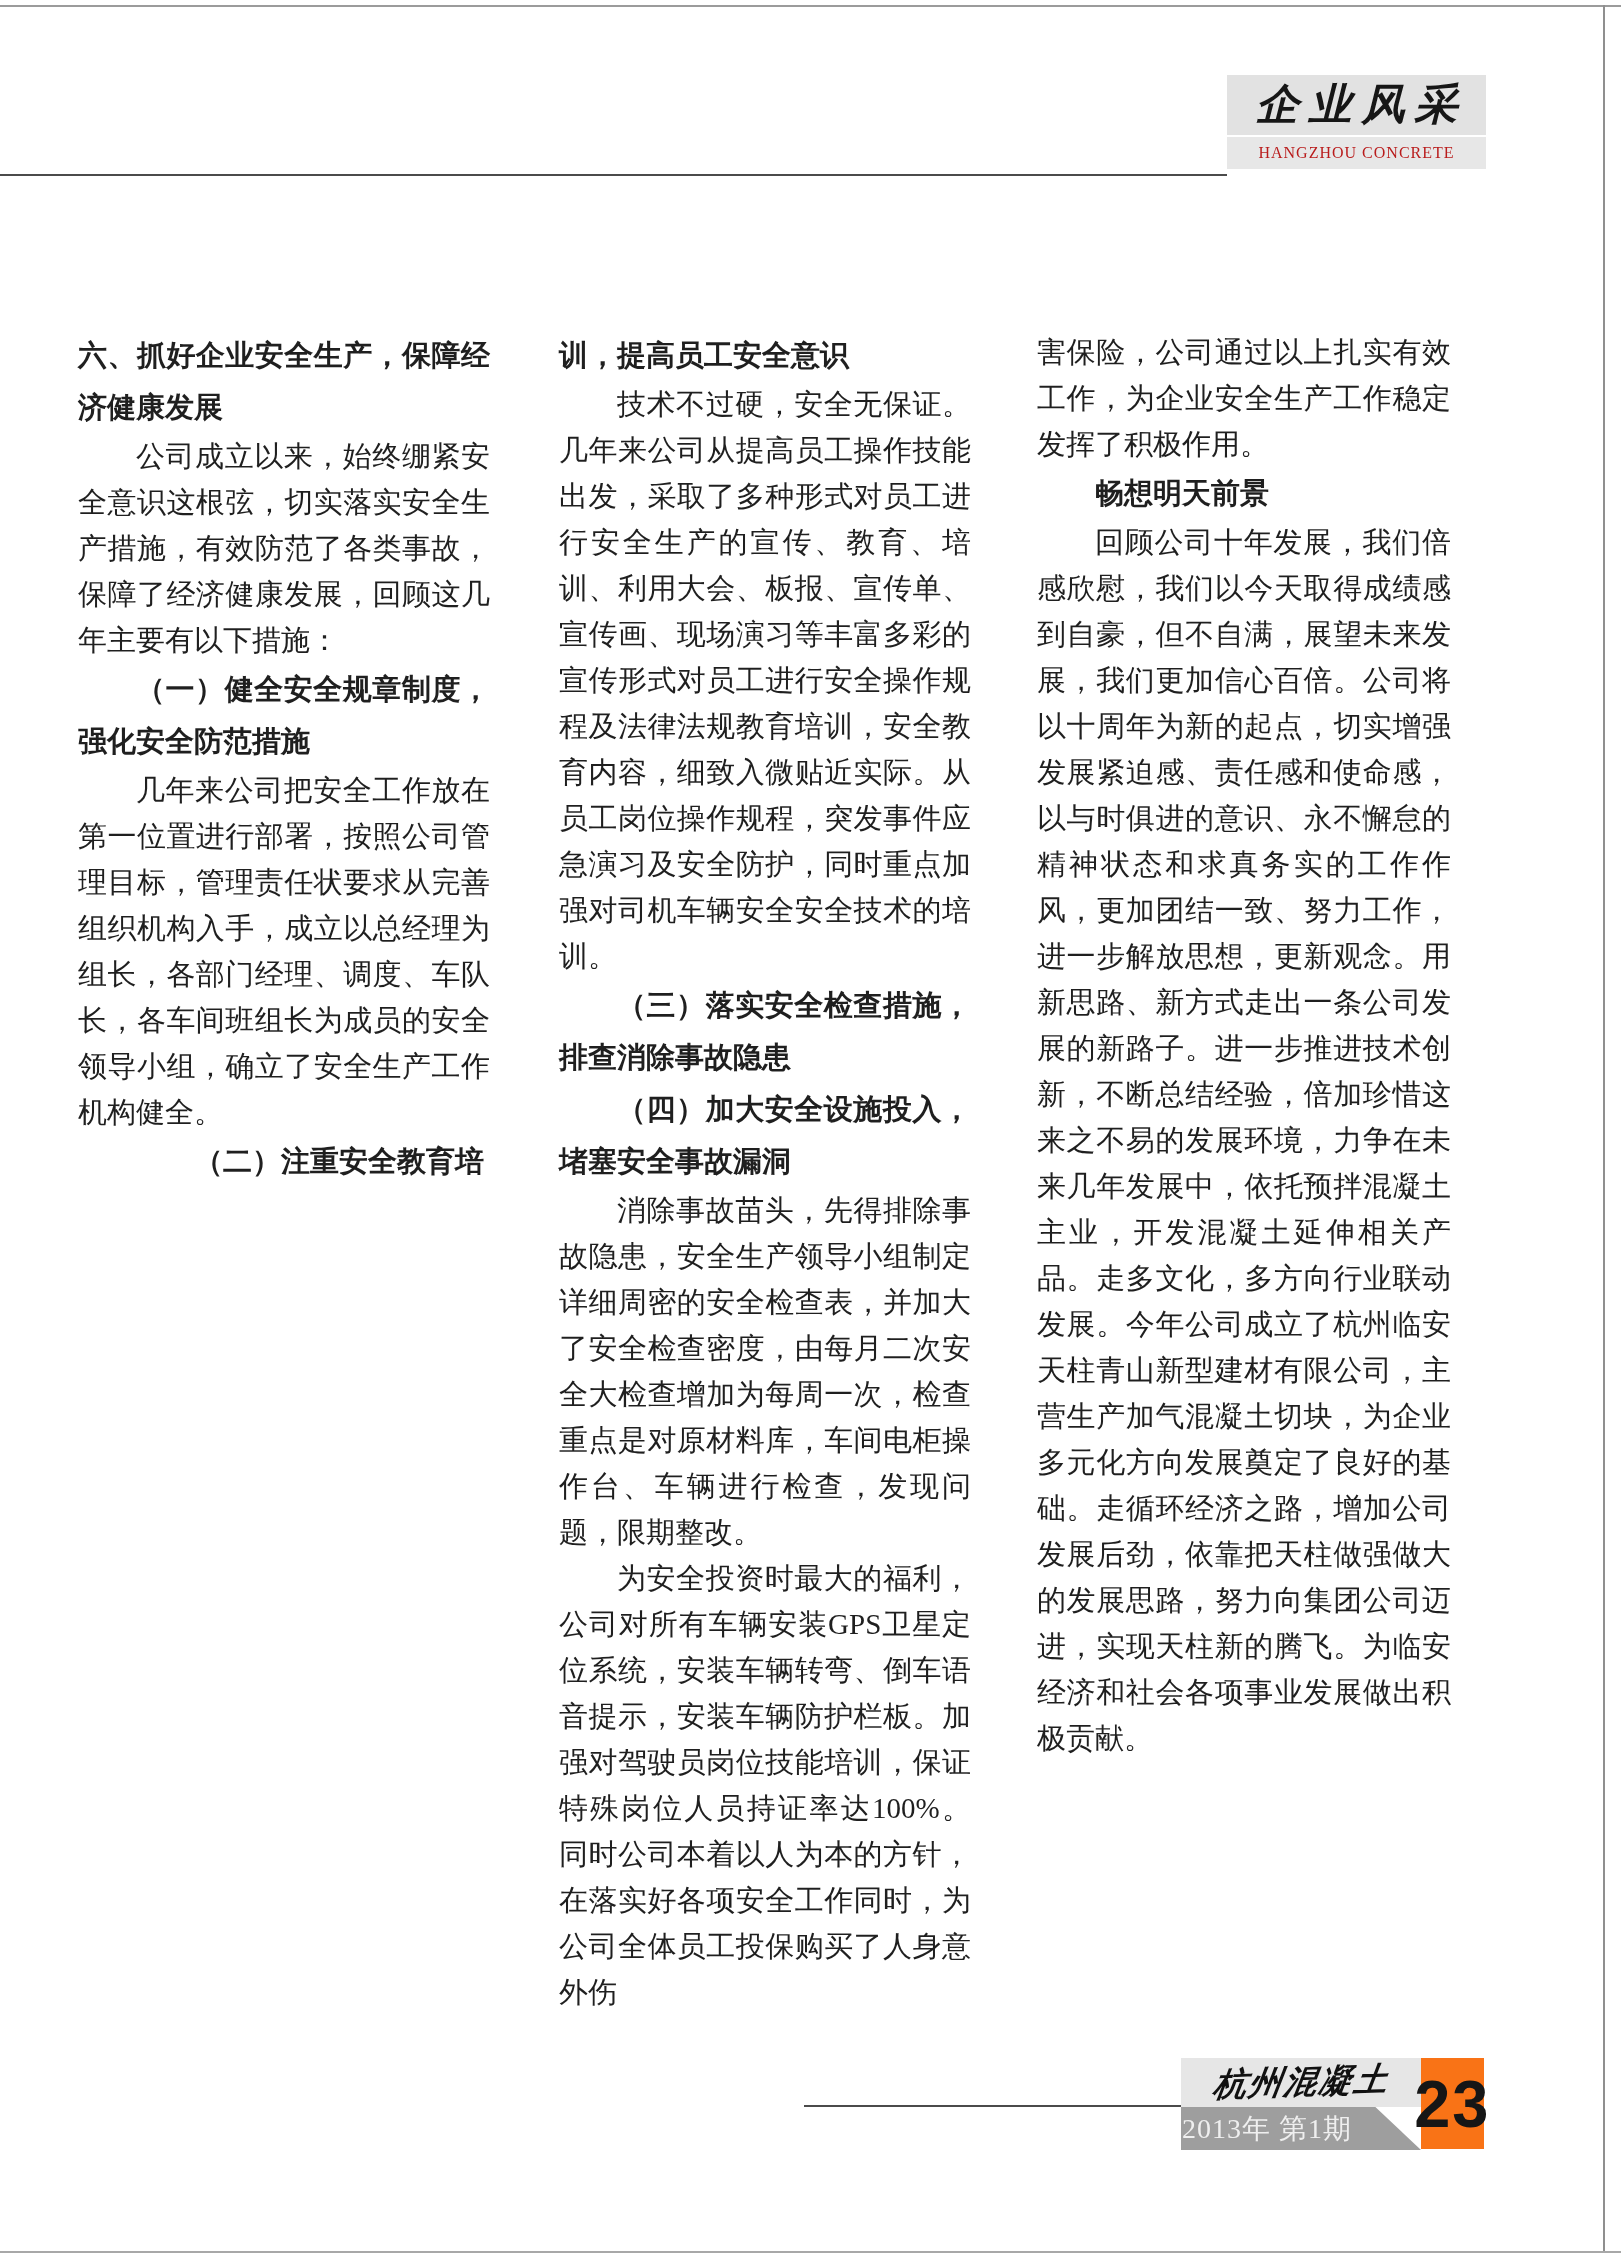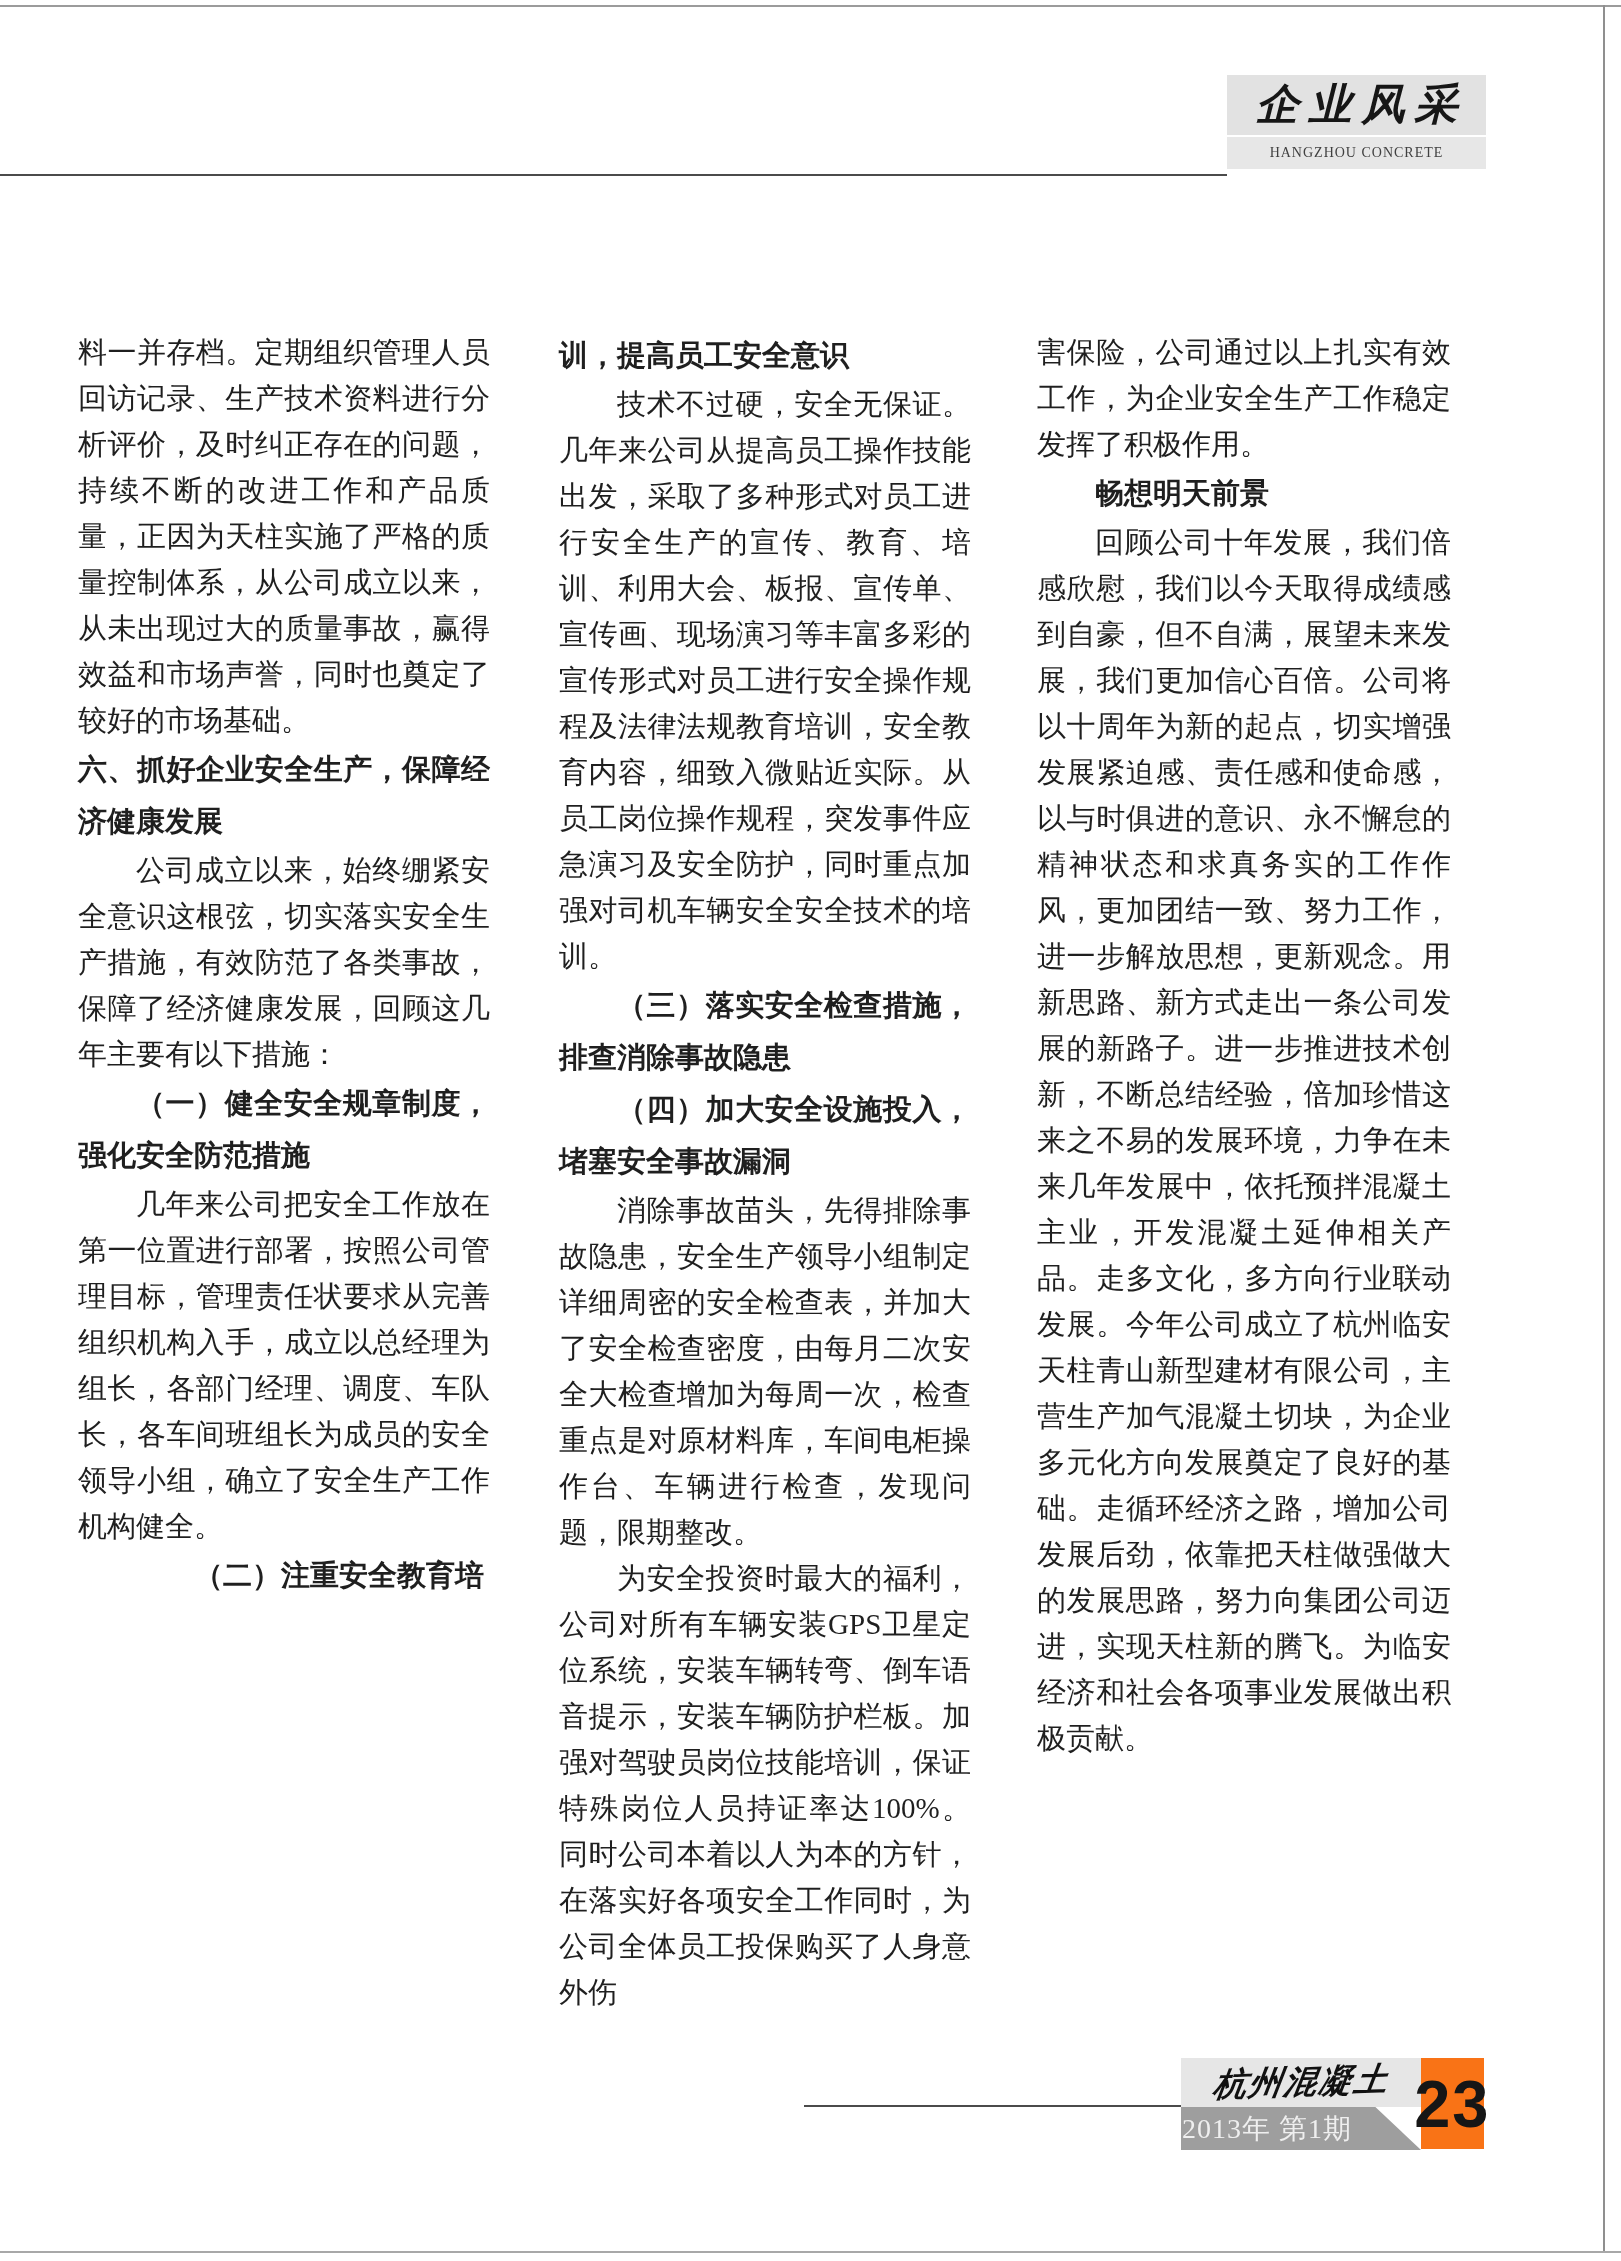--- a/index.html
+++ b/index.html
@@ -21,21 +21,21 @@
   #header-box{position:absolute;left:1227px;top:75px;width:259px;}
   #header-title{
     height:60px;background:#e2e2e2;
     display:flex;align-items:center;justify-content:center;
     font-size:43px;font-weight:bold;letter-spacing:9.8px;
     color:#161616;text-indent:9.8px;font-style:italic;
   }
   #header-subtitle{
     height:32px;background:#e7e7e7;border-top:2px solid #ffffff;
     display:flex;align-items:center;justify-content:center;
-    font-size:14px;letter-spacing:1px;color:#404040;
+    font-size:16px;letter-spacing:1px;color:#b91c1c;
     font-family:"Liberation Serif","DejaVu Serif",serif;
   }
   #header-rule{position:absolute;left:0;top:174px;width:1227px;height:2px;background:#4b4b4b;}
 
   
   .col{position:absolute;top:329px;width:412px;}
   #col-0{left:78px;}
   #col-1{left:559px;}
   #col-2{left:1037px;width:414px;}
   .blk{
@@ -90,21 +90,20 @@
 <div class="edge" id="edge-right"></div>
 <div class="edge" id="edge-bottom"></div>
 
 <div id="header-box">
   <div id="header-title">企业风采</div>
   <div id="header-subtitle">HANGZHOU CONCRETE</div>
 </div>
 <div id="header-rule"></div>
 
 <div class="col" id="col-0">
-    <p class="blk body">料一并存档。定期组织管理人员回访记录、生产技术资料进行分析评价，及时纠正存在的问题，持续不断的改进工作和产品质量，正因为天柱实施了严格的质量控制体系，从公司成立以来，从未出现过大的质量事故，赢得效益和市场声誉，同时也奠定了较好的市场基础。</p>
     <p class="blk heading">六、抓好企业安全生产，保障经济健康发展</p>
     <p class="blk body ind2">公司成立以来，始终绷紧安全意识这根弦，切实落实安全生产措施，有效防范了各类事故，保障了经济健康发展，回顾这几年主要有以下措施：</p>
     <p class="blk heading ind2">（一）健全安全规章制度，强化安全防范措施</p>
     <p class="blk body ind2">几年来公司把安全工作放在第一位置进行部署，按照公司管理目标，管理责任状要求从完善组织机构入手，成立以总经理为组长，各部门经理、调度、车队长，各车间班组长为成员的安全领导小组，确立了安全生产工作机构健全。</p>
     <p class="blk heading ind4">（二）注重安全教育培</p>
   </div>
 <div class="col" id="col-1">
     <p class="blk heading">训，提高员工安全意识</p>
     <p class="blk body ind2">技术不过硬，安全无保证。几年来公司从提高员工操作技能出发，采取了多种形式对员工进行安全生产的宣传、教育、培训、利用大会、板报、宣传单、宣传画、现场演习等丰富多彩的宣传形式对员工进行安全操作规程及法律法规教育培训，安全教育内容，细致入微贴近实际。从员工岗位操作规程，突发事件应急演习及安全防护，同时重点加强对司机车辆安全安全技术的培训。</p>
     <p class="blk heading ind2">（三）落实安全检查措施，排查消除事故隐患</p>

